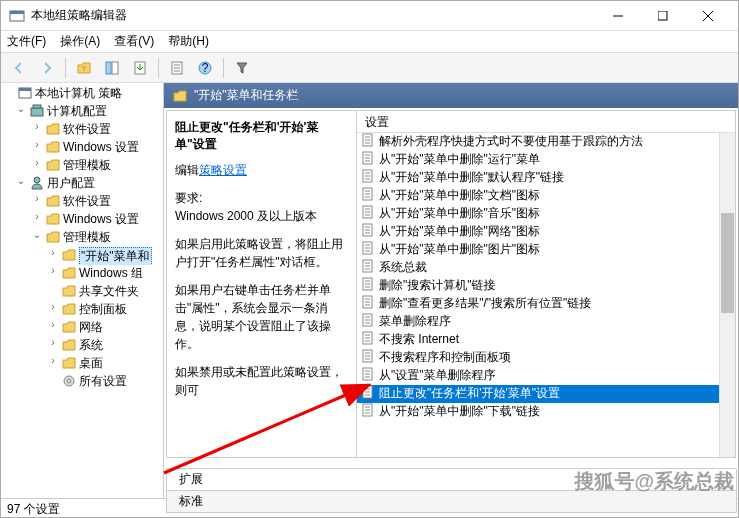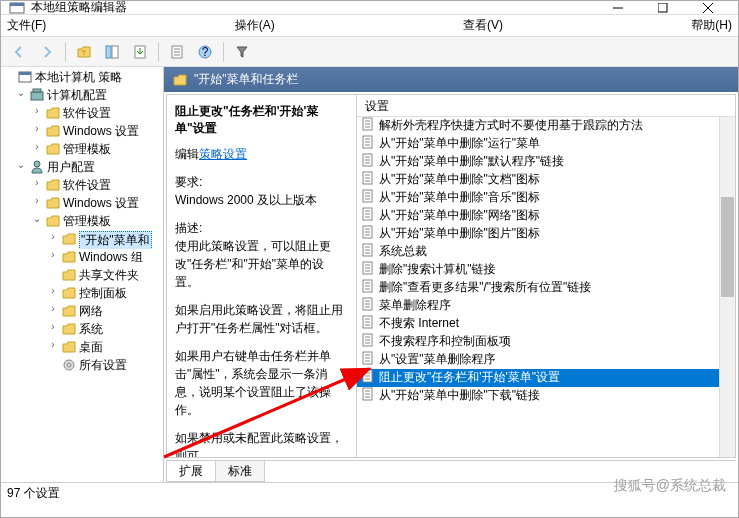--- a/index.html
+++ b/index.html
@@ -1,22 +1,22 @@
 <!DOCTYPE html>
 <html><head>
 <meta charset="utf-8">
 <style>
 * { margin: 0; padding: 0; box-sizing: border-box; font-family: "Microsoft YaHei", "SimSun", Arial, sans-serif; font-size: 12px; }
 body { background: #fff; width: 739px; height: 518px; overflow: hidden; border: 1px solid #aaa; position: relative; }
-.titlebar { height: 14px; display: flex; align-items: center; padding: 0 8px; border-bottom: 1px solid #ddd; }
+.titlebar { height: 30px; display: flex; align-items: center; padding: 0 8px; border-bottom: 1px solid #ddd; }
 .titlebar .ticon { width: 16px; height: 16px; margin-right: 6px; }
 .titlebar .title { flex: 1; }
 .winbtns { display: flex; }
 .winbtn { width: 45px; height: 28px; display: flex; align-items: center; justify-content: center; }
-.menubar { height: 22px; display: flex; align-items: center; padding: 0 6px; gap: 14px; border-bottom: 1px solid #ddd; justify-content: space-between; }
+.menubar { height: 22px; display: flex; align-items: center; padding: 0 6px; gap: 14px; border-bottom: 1px solid #ddd; }
 .toolbar { height: 30px; display: flex; align-items: center; padding: 0 6px; gap: 4px; border-bottom: 1px solid #ddd; background: #f5f5f5; }
 .tbtn { width: 24px; height: 24px; display: flex; align-items: center; justify-content: center; border: 1px solid transparent; }
 .tbtn.disabled { opacity: .4; }
 .tsep { width: 1px; height: 20px; background: #ccc; margin: 0 2px; }
 .main { display: flex; height: 415px; }
 .tree { width: 163px; border-right: 1px solid #ccc; overflow: hidden; padding: 2px; }
 .tnode { display: flex; align-items: flex-start; height: 18px; white-space: nowrap; overflow: hidden; }
 .tnode .exp { width: 12px; text-align: center; font-size: 10px; color: #666; }
 .tnode .ticon2 { width: 16px; height: 16px; margin: 0 2px; flex-shrink: 0; }
 .tnode .lbl { white-space: nowrap; }
@@ -30,26 +30,26 @@
 .desc .link { color: #0066cc; text-decoration: underline; }
 .desc p { margin-bottom: 10px; line-height: 1.5; }
 .list { flex: 1; overflow: hidden; position: relative; }
 .colhead { height: 22px; border-bottom: 1px solid #ddd; padding: 3px 8px; background: #fff; }
 .items { overflow-y: auto; height: calc(100% - 22px); }
 .item { display: flex; align-items: flex-start; height: 18px; padding: 0 4px; white-space: nowrap; }
 .item.sel { background: #0078d4; color: #fff; }
 .item .iicon { width: 14px; height: 14px; margin-right: 4px; flex-shrink: 0; }
 .scrollbar { position: absolute; right: 0; top: 22px; bottom: 0; width: 16px; background: #f0f0f0; border-left: 1px solid #ddd; }
 .thumb { position: absolute; left: 1px; right: 1px; top: 80px; height: 100px; background: #c0c0c0; }
-.tabs { height: 22px; display: flex; border-top: 1px solid #ccc; margin: 0 2px; }
+.tabs { height: 22px; display: flex; border-top: 1px solid #ccc; margin: 8px 2px; flex-direction: column; }
 .tab { padding: 2px 12px; border: 1px solid #ccc; border-top: none; margin-right: -1px; background: #f5f5f5; }
 .tab.active { background: #fff; }
 .status { height: 20px; border-top: 1px solid #ccc; padding: 2px 6px; }
 .arrow { position: absolute; pointer-events: none; }
-.watermark { position: absolute; right: 12px; bottom: 22px; font-size: 14px; color: rgba(150,150,150,0.9); font-weight: normal; z-index: 50; text-shadow: 0 0 2px #fff; }
+.watermark { position: absolute; right: 4px; bottom: 22px; font-size: 20px; color: rgba(150,150,150,0.9); font-weight: bold; z-index: 50; text-shadow: 0 0 2px #fff; }
 
 .fold-y path { fill: #f4d16a; stroke: #c9a227; }
 .page-i rect { fill: #fff; stroke: #888; }
 .page-i path { stroke: #888; }
 .gear circle { fill: #ddd; stroke: #888; }
 </style>
 </head>
 <body>
 
 <div class="titlebar">
@@ -271,21 +271,20 @@
       <svg class="hicon fold-y" viewBox="0 0 16 16">
           <path d="M2 5 L6 5 L7 3 L14 3 L14 13 L2 13 Z"></path>
         </svg>
       <span>"开始"菜单和任务栏</span>
     </div>
     <div class="content">
       <div class="desc">
         <div class="dtitle">阻止更改"任务栏和'开始'菜单"设置</div>
         <p><span>编辑</span><a href="#" class="link">策略设置</a></p>
         <p><span>要求:</span><br><span>Windows 2000 及以上版本</span></p>
-        <p><span>描述:</span><br><span>使用此策略设置，可以阻止更改"任务栏"和"开始"菜单的设置。</span></p>
         <p>如果启用此策略设置，将阻止用户打开"任务栏属性"对话框。</p>
         <p>如果用户右键单击任务栏并单击"属性"，系统会显示一条消息，说明某个设置阻止了该操作。</p>
         <p><span>如果禁用或未配置此策略设置，则可</span><br><br></p>
       </div>
       <div class="list">
         <div class="colhead">设置</div>
         <div class="items" id="list-items">
             <div class="item">
               <svg class="iicon page-i" viewBox="0 0 14 14">
                 <rect x="2" y="1" width="9" height="12"></rect>

